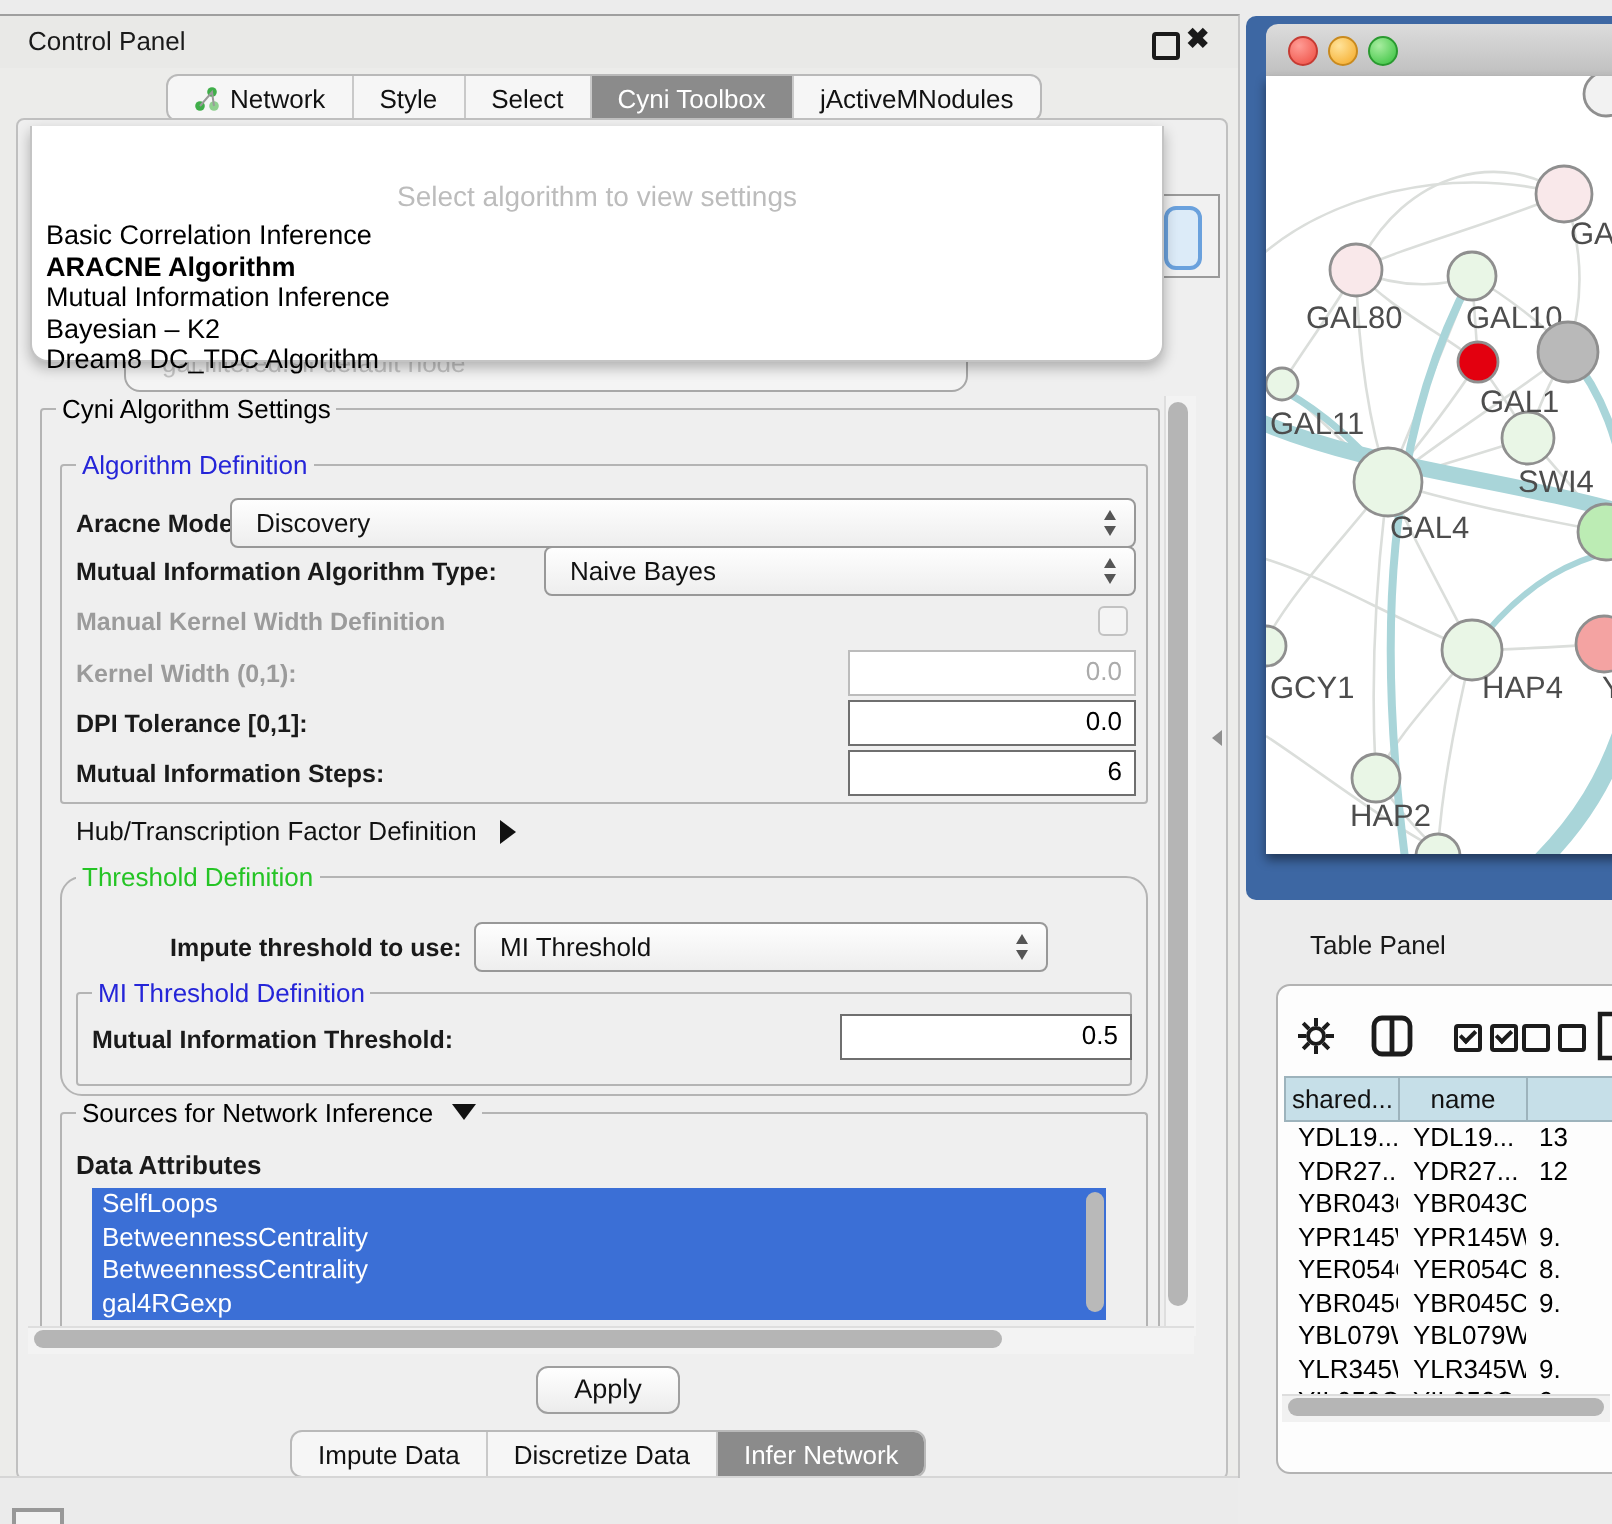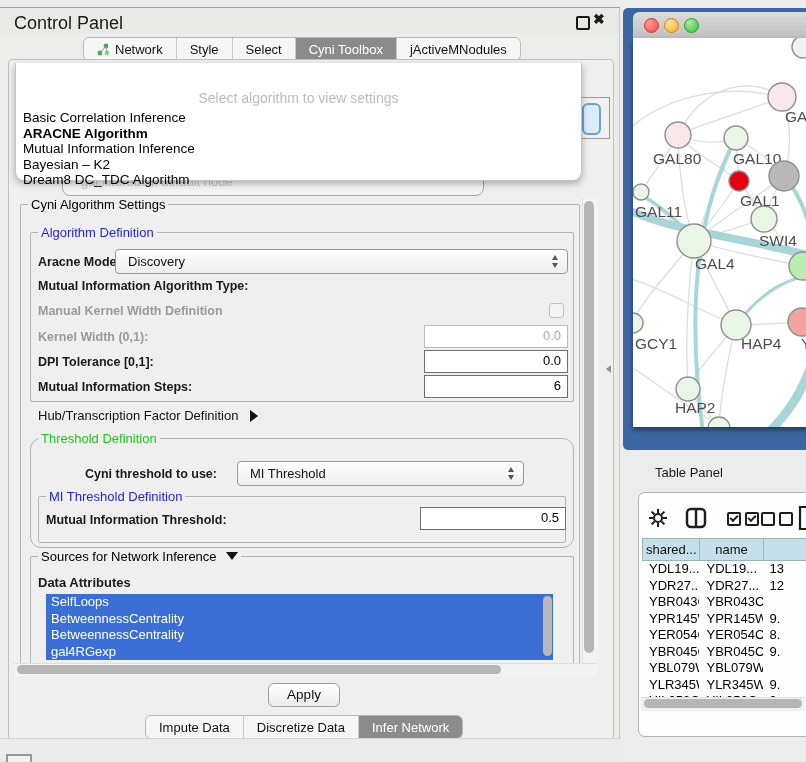--- a/index.html
+++ b/index.html
@@ -2,21 +2,21 @@
 <html><head>
 <meta charset="utf-8">
 <style>
   html,body{margin:0;padding:0;background:#e4e4e4;}
   #screen{position:relative;width:806px;height:762px;overflow:hidden;
     font-family:"Liberation Sans",sans-serif;background:#ececec;-webkit-font-smoothing:antialiased;}
   .abs{position:absolute;}
   
   #cp-window{left:0;top:7px;width:619px;height:730px;background:#ececea;border-top:1px solid #9f9f9f;border-right:1px solid #c6c6c6;border-bottom:1px solid #c2c2c2;}
   #cp-titlebar{left:0;top:0;width:100%;height:26px;background:#e9e9e7;}
-  #cp-title{left:14px;top:5px;font-size:18px;color:#1a1a1a;}
+  #cp-title{left:14px;top:5px;font-size:13px;color:#1a1a1a;}
   #cp-float{left:576px;top:8px;width:10px;height:10px;border:2px solid #1a1a1a;border-radius:2px;background:transparent;}
   #cp-close{left:593px;top:3px;font-size:14px;font-weight:bold;color:#1a1a1a;}
   
   .tabstrip{display:flex;align-items:stretch;background:#f6f6f6;border:1px solid #b9b9b9;border-radius:6px;overflow:hidden;}
   #top-tabs{left:83px;top:29px;height:22px;}
   .tab{display:flex;align-items:center;gap:5px;padding:0 13px;font-size:13px;color:#111;border-right:1px solid #c9c9c9;cursor:default;white-space:nowrap;}
   .tab:last-child{border-right:none;}
   .tab.sel{background:#8b8b8b;color:#fff;}
   
   #main-panel{left:8px;top:51px;width:604px;height:679px;background:#efefef;border:1px solid #c0c0c0;border-radius:4px;}
@@ -141,38 +141,42 @@
 
     <div class="fs" style="left:30px;top:224px;width:542px;height:168px;">
       <span class="legend blue">Algorithm Definition</span>
     </div>
     <span class="flabel" style="left:38px;top:247px;">Aracne Mode:</span>
     <div class="combo" style="left:115px;top:241px;width:451px;height:23px;">
       <span class="val">Discovery</span>
       <span class="spin"></span>
     </div>
     <span class="flabel" style="left:38px;top:271px;">Mutual Information Algorithm Type:</span>
+    <div class="combo" style="left:272px;top:265px;width:294px;height:23px;">
+      <span class="val">Naive Bayes</span>
+      <span class="spin"></span>
+    </div>
     <span class="flabel dis" style="left:38px;top:296px;">Manual Kernel Width Definition</span>
     <span class="cbox" style="left:549px;top:295px;"></span>
     <span class="flabel dis" style="left:38px;top:322px;">Kernel Width (0,1):</span>
     <div class="tfield dis" style="left:424px;top:317px;width:136px;height:21px;">0.0</div>
     <span class="flabel" style="left:38px;top:347px;">DPI Tolerance [0,1]:</span>
     <div class="tfield" style="left:424px;top:342px;width:136px;height:21px;">0.0</div>
     <span class="flabel" style="left:38px;top:372px;">Mutual Information Steps:</span>
     <div class="tfield" style="left:424px;top:367px;width:136px;height:21px;">6</div>
 
     <span class="abs" style="left:38px;top:400px;font-size:13px;color:#111;">
       <span>Hub/Transcription Factor Definition</span>
       <span style="display:inline-block;margin-left:8px;width:0;height:0;border-top:6px solid transparent;border-bottom:6px solid transparent;border-left:8px solid #111;vertical-align:-2px;"></span>
     </span>
 
     <div class="fs" style="left:30px;top:430px;width:542px;height:108px;border-radius:11px;">
       <span class="legend green">Threshold Definition</span>
     </div>
-    <span class="flabel" style="left:85px;top:459px;">Cyni threshold to use:</span>
+    <span class="flabel" style="left:85px;top:459px;">Impute threshold to use:</span>
     <div class="combo" style="left:237px;top:453px;width:285px;height:23px;">
       <span class="val">MI Threshold</span>
       <span class="spin"></span>
     </div>
     <div class="fs" style="left:38px;top:488px;width:526px;height:45px;">
       <span class="legend blue">MI Threshold Definition</span>
     </div>
     <span class="flabel" style="left:46px;top:505px;">Mutual Information Threshold:</span>
     <div class="tfield" style="left:420px;top:499px;width:138px;height:21px;">0.5</div>
 

